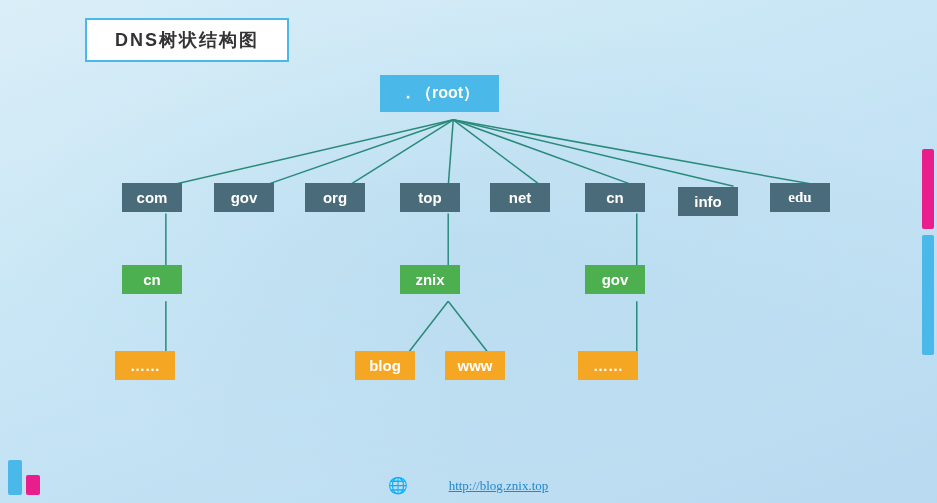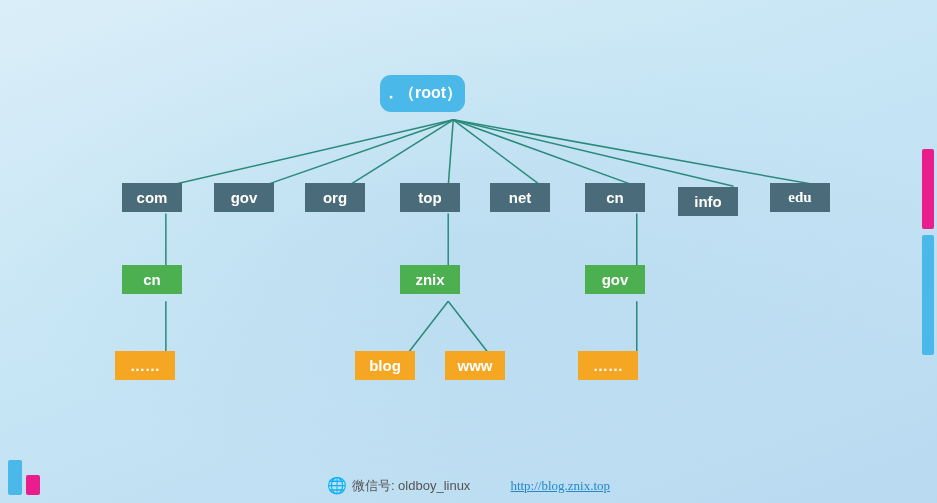--- a/index.html
+++ b/index.html
@@ -130,22 +130,21 @@
       white-space: nowrap;
       padding: 6px 2px;
       min-width: 60px;
       text-align: center;
     }
 
     .node-root {
       background: #4ab8e8;
       color: white;
       font-size: 16px;
-      padding: 8px 3px;
-      border-radius: 11px;
+      padding: 8px 20px;
     }
 
     .node-tld {
       background: #4a6b7a;
       color: white;
       font-size: 15px;
     }
 
     .node-green {
       background: #4caf50;
@@ -159,20 +158,23 @@
       font-size: 15px;
     }
   </style>
 </head>
 <body>
 
 <div class="main-container">
 
   <div class="world-map-bg"></div>
 
+  <div class="title-box">
+    <span>DNS树状结构图</span>
+  </div>
 
   <div class="deco-bar-right">
     <div class="deco-bar deco-bar-pink"></div>
     <div class="deco-bar deco-bar-blue"></div>
   </div>
 
   <div class="deco-bottom-left">
     <div class="deco-bar-bl-blue"></div>
     <div class="deco-bar-bl-pink"></div>
   </div>
@@ -229,18 +231,17 @@
 
     <div class="node node-yellow" style="left: 385px; top: 286px;">www</div>
 
     <div class="node node-yellow" style="left: 518px; top: 286px;">……</div>
 
   </div>
 
   <div class="footer">
     <div class="footer-wechat">
       <span style="font-size:16px;">🌐</span>
-      <span>微信号: oldboy_linux</span>
     </div>
     <span class="footer-url">http://blog.znix.top</span>
   </div>
 
 </div>
 
 </body></html>

